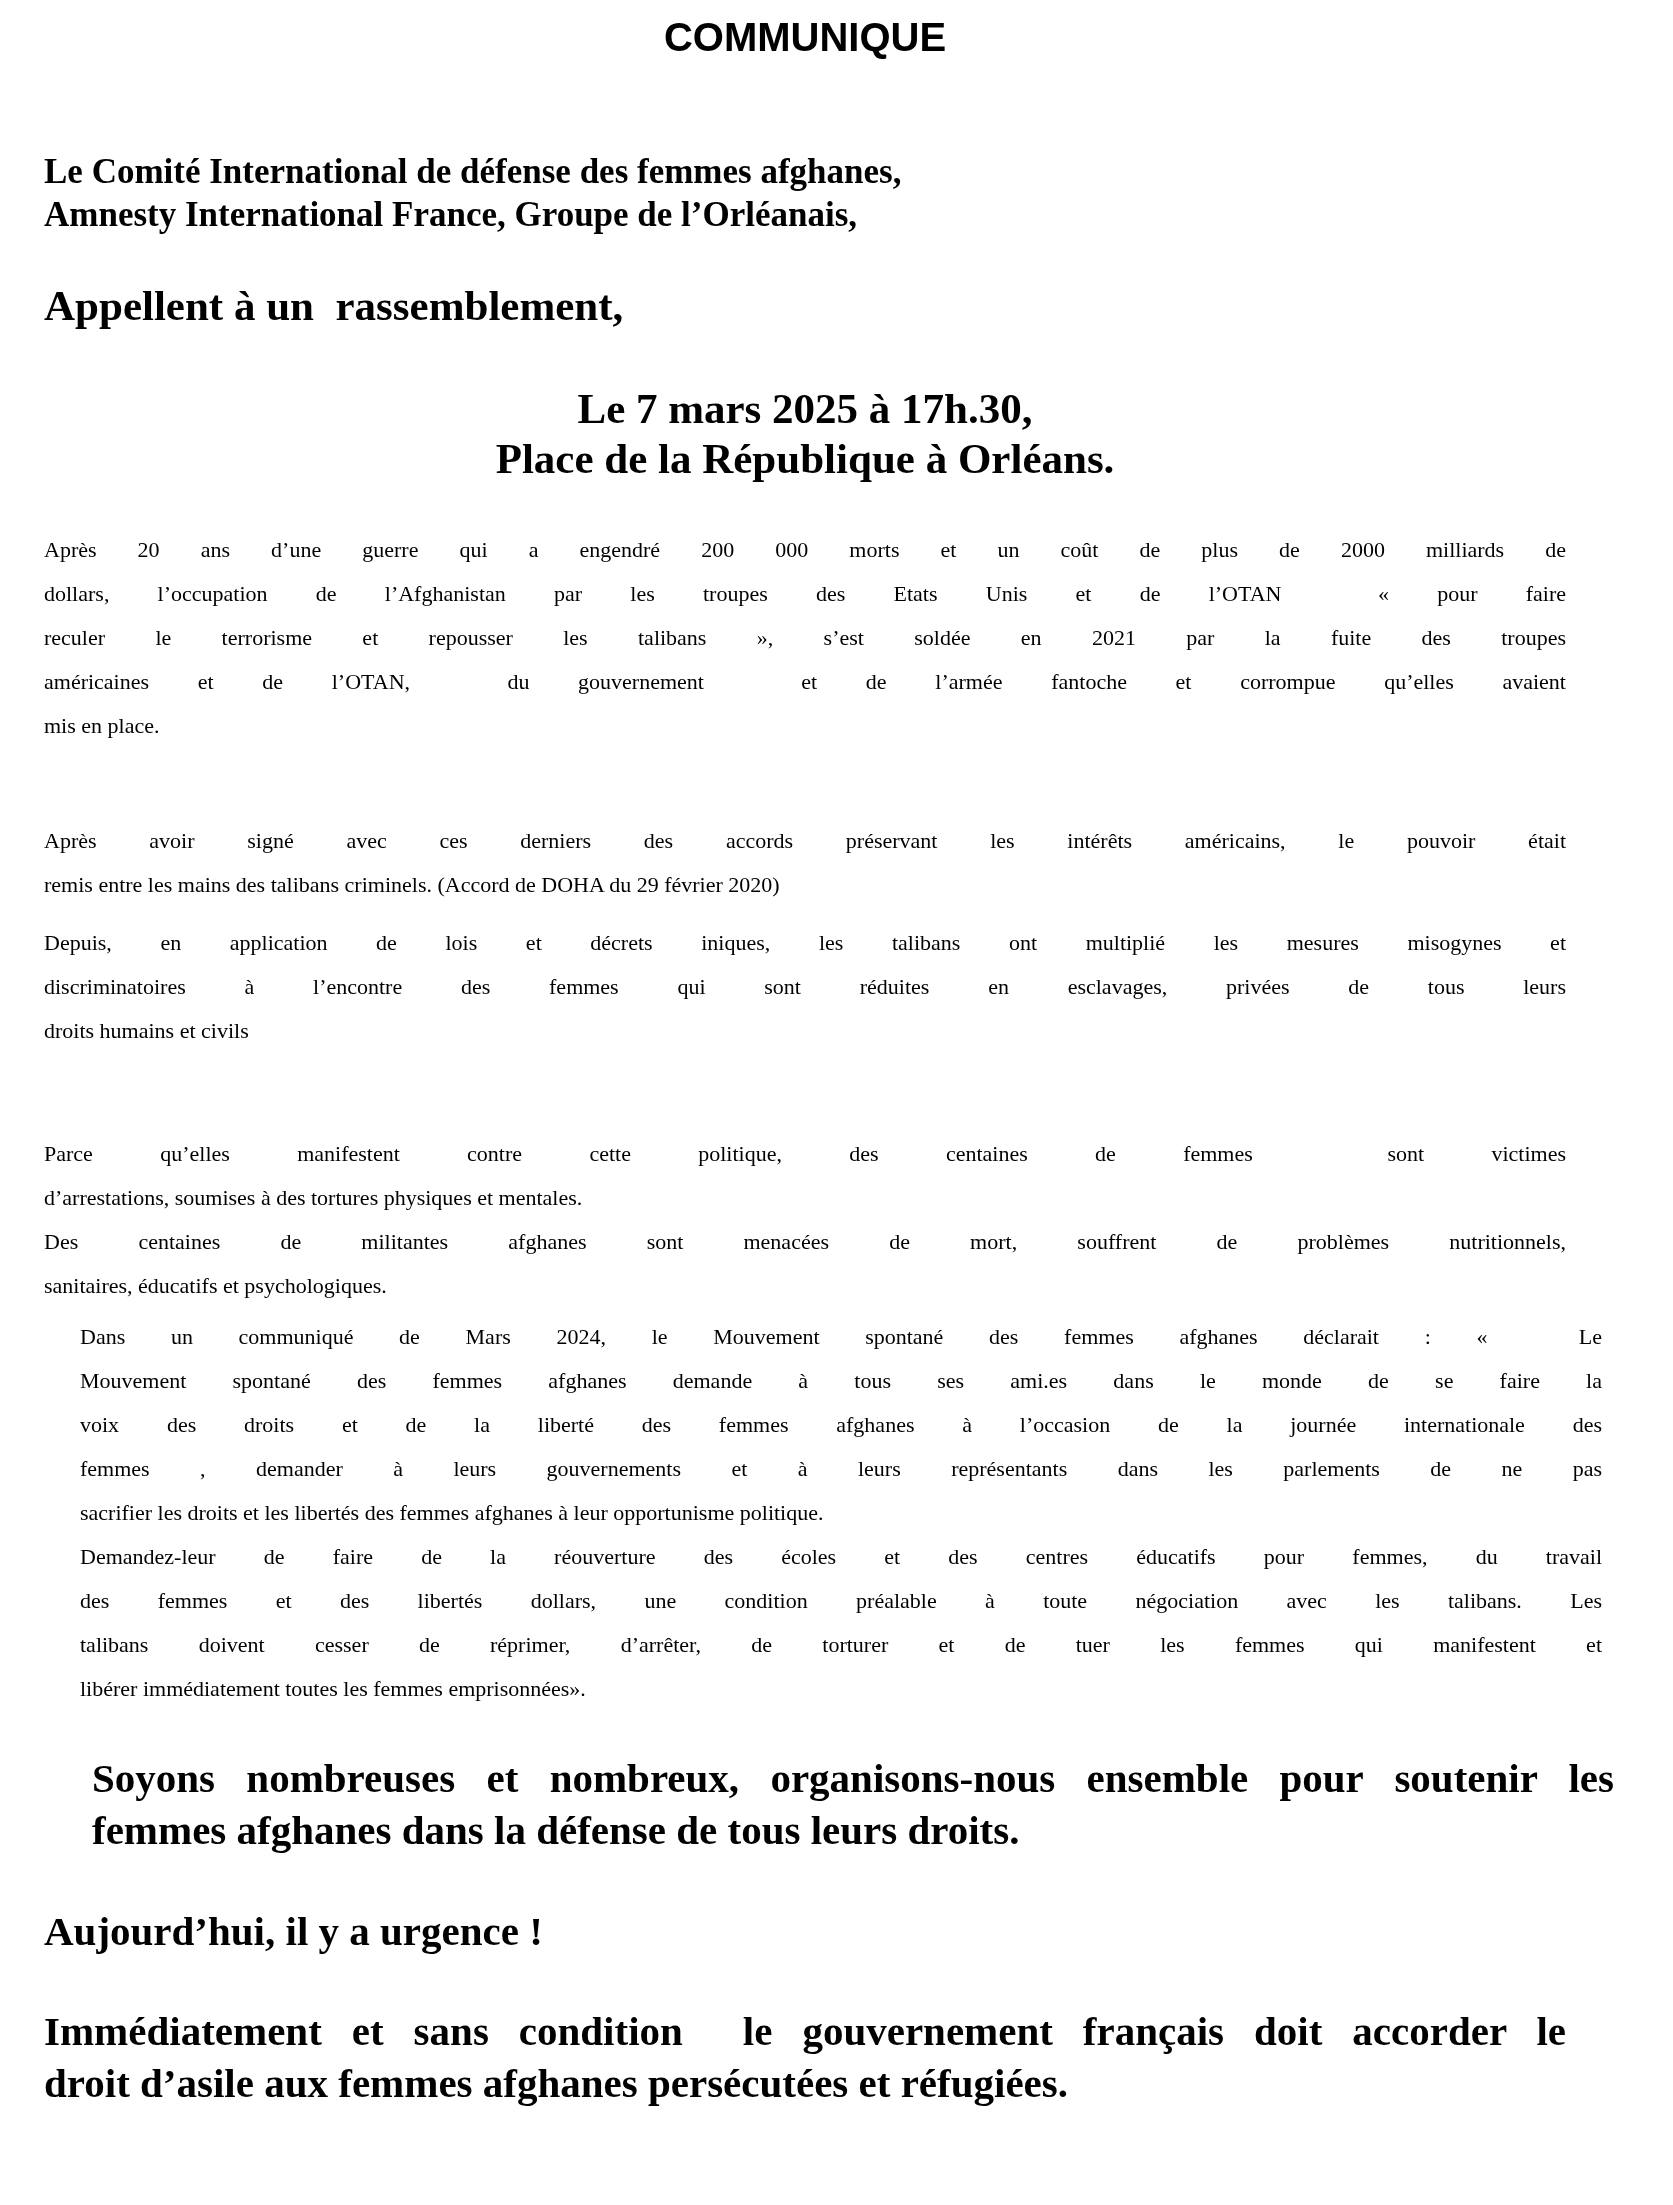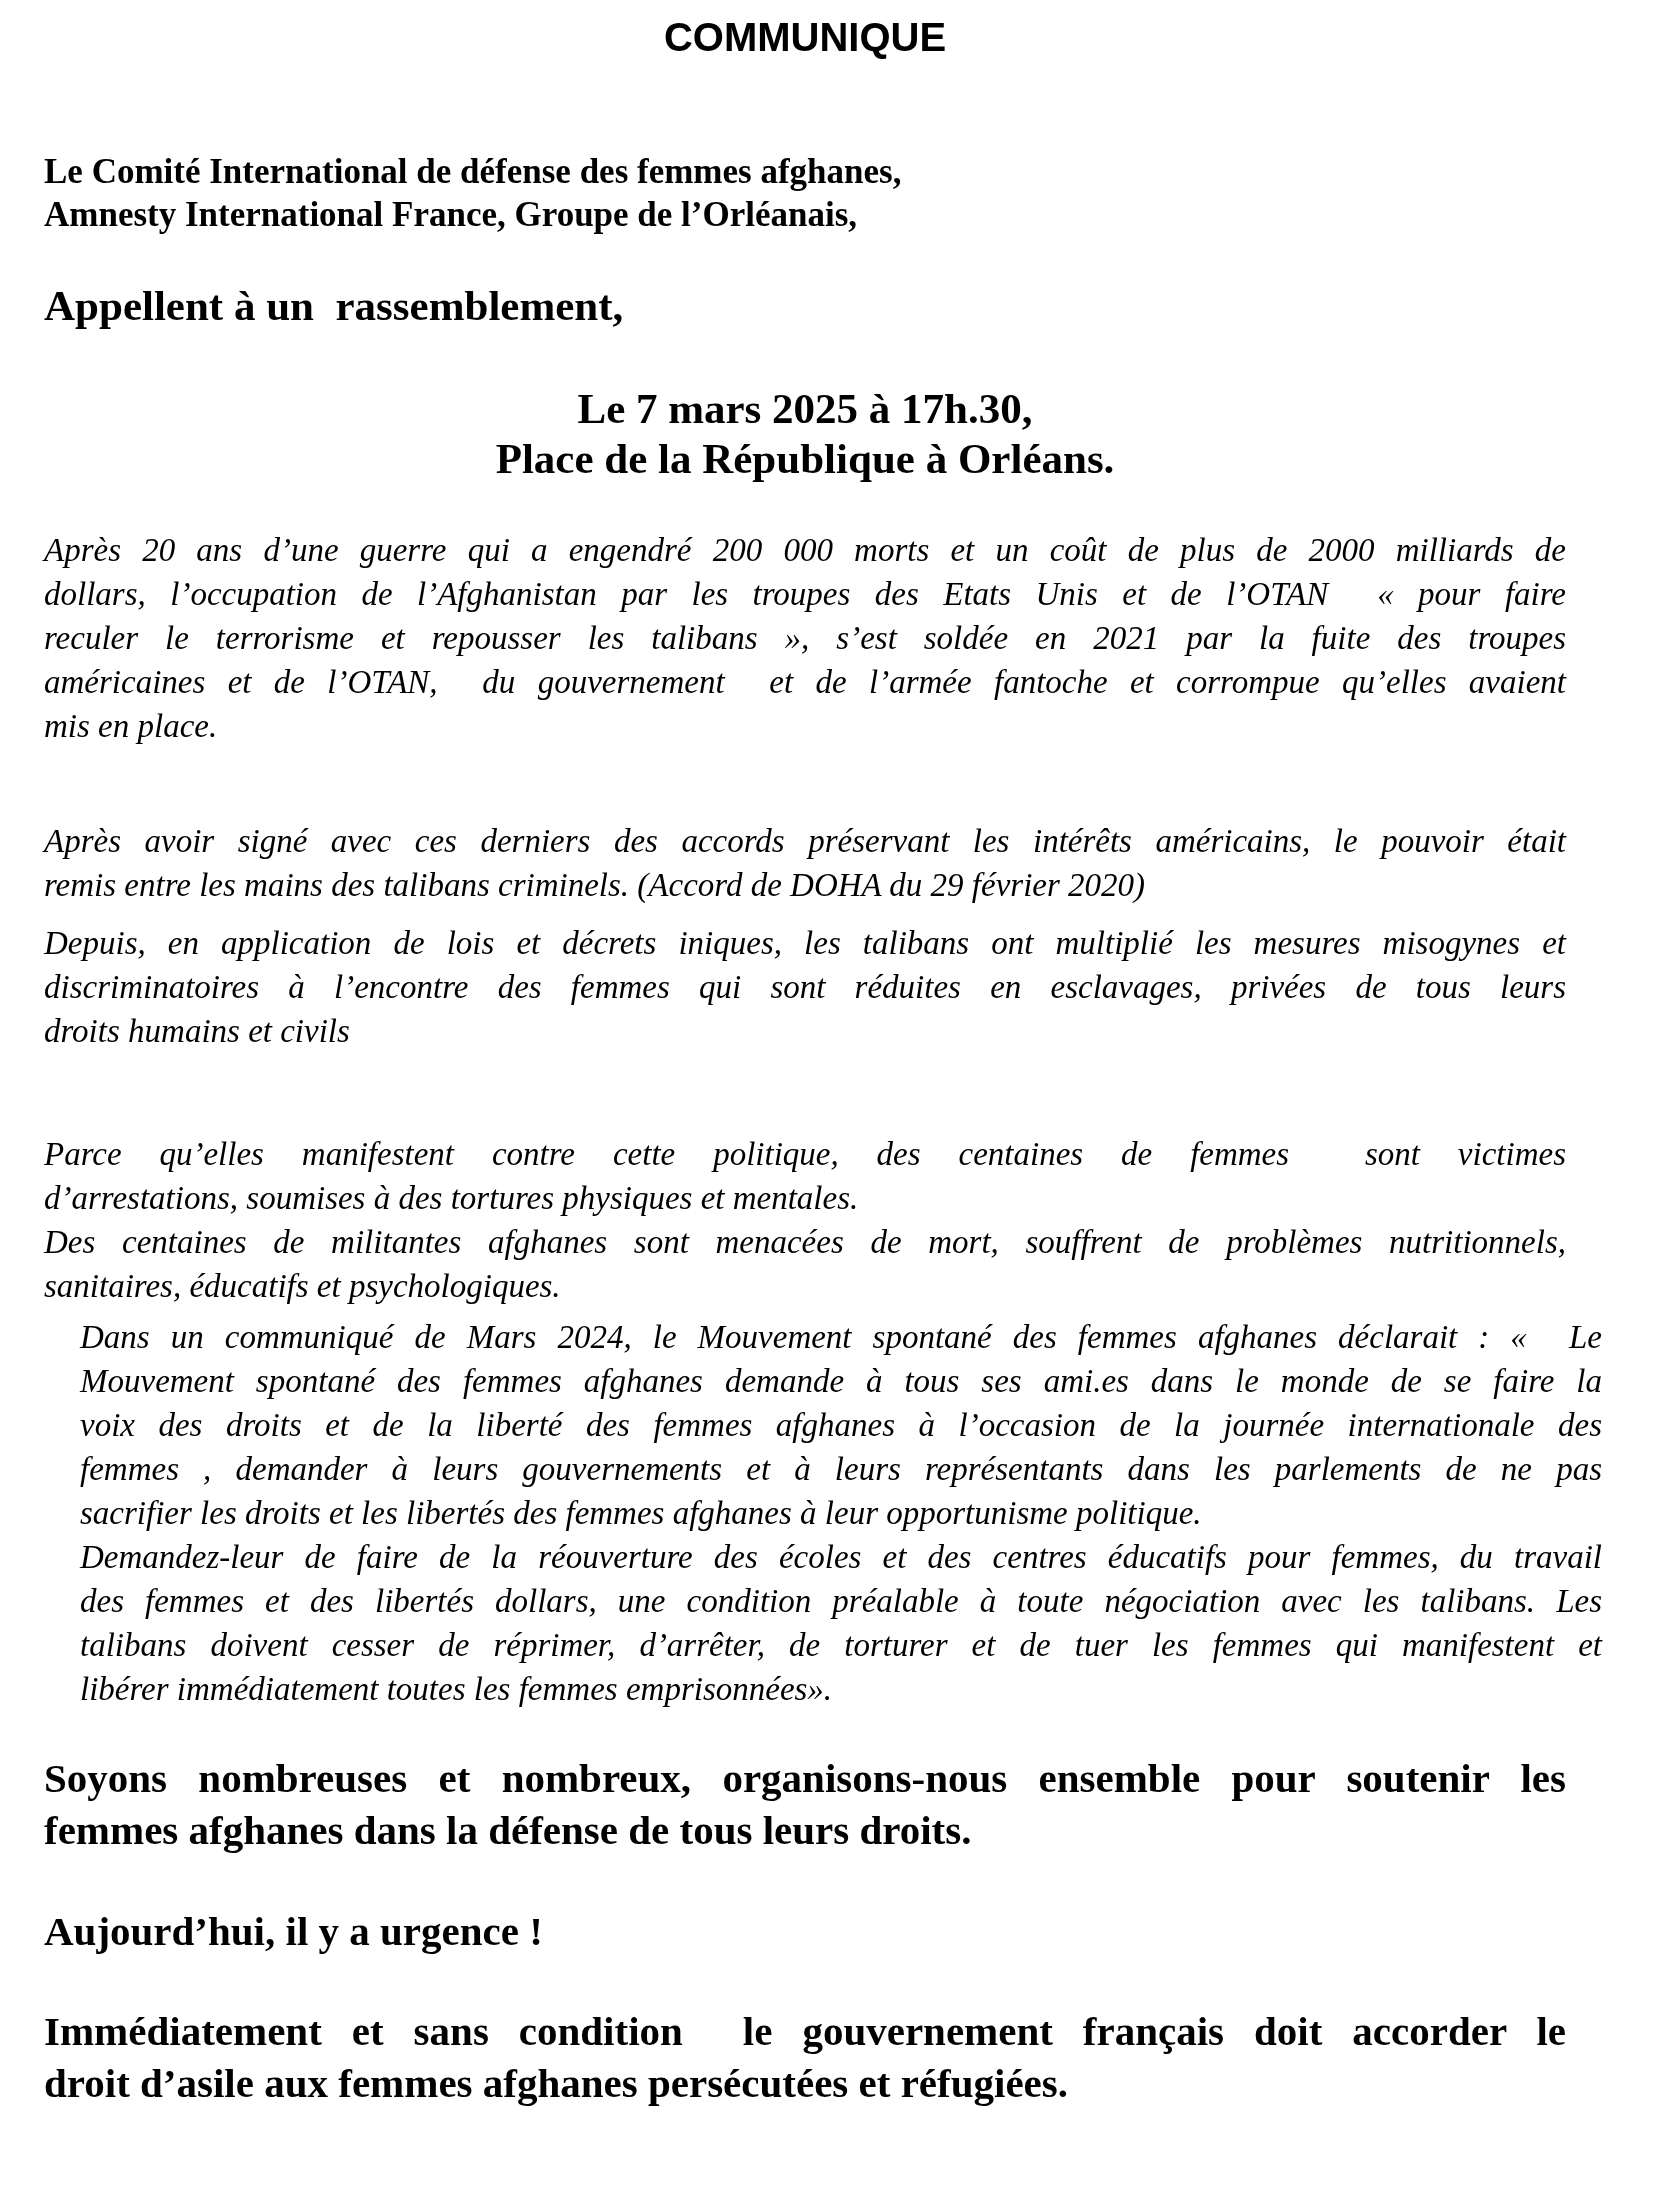--- a/index.html
+++ b/index.html
@@ -7,21 +7,21 @@
   .blk { position: absolute; left: 44px; width: 1522px; font-family: "Liberation Serif", serif; }
   .title {
     position: absolute; left: 44px; width: 1522px; top: 13.7px;
     font-family: "Liberation Sans", sans-serif; font-weight: 700; font-size: 40px; line-height: 46px;
     text-align: center; letter-spacing: 0;
   }
   .org { font-weight: 700; font-size: 35px; line-height: 43px; top: 150px; }
   .org div { white-space: nowrap; }
   .call { font-weight: 700; font-size: 43px; line-height: 48px; top: 282px; white-space: pre; }
   .when { font-weight: 700; font-size: 43px; line-height: 50px; top: 384px; text-align: center; }
-  .p { font-size: 33px; line-height: 44px; text-align: justify; font-style: italic; }
+  .p { font-size: 22px; line-height: 44px; text-align: justify; }
   .p .line { display: block; text-align: justify; text-align-last: justify; white-space: pre-wrap; }
   .p .line.last { text-align-last: left; }
   .strong { font-weight: 700; font-size: 41px; line-height: 52px; }
   .strong .line { display: block; text-align: justify; text-align-last: justify; white-space: pre-wrap; }
   .strong .line.last { text-align-last: left; }
   .center { text-align: left; }
 </style>
 </head>
 <body>
 
@@ -70,21 +70,21 @@
   <span class="line">Mouvement spontané des femmes afghanes demande à tous ses ami.es dans le monde de se faire la</span>
   <span class="line">voix des droits et de la liberté des femmes afghanes à l’occasion de la journée internationale des</span>
   <span class="line">femmes , demander à leurs gouvernements et à leurs représentants dans les parlements de ne pas</span>
   <span class="line last">sacrifier les droits et les libertés des femmes afghanes à leur opportunisme politique.</span>
   <span class="line">Demandez-leur de faire de la réouverture des écoles et des centres éducatifs pour femmes, du travail</span>
   <span class="line">des femmes et des libertés dollars, une condition préalable à toute négociation avec les talibans. Les</span>
   <span class="line">talibans doivent cesser de réprimer, d’arrêter, de torturer et de tuer les femmes qui manifestent et</span>
   <span class="line last">libérer immédiatement toutes les femmes emprisonnées».</span>
 </div>
 
-<div class="blk strong" style="top:1752px;">
+<div class="blk strong" style="top:1752px;margin-left:48px;">
   <span class="line">Soyons nombreuses et nombreux, organisons-nous ensemble pour soutenir les</span>
   <span class="line last">femmes afghanes dans la défense de tous leurs droits.</span>
 </div>
 
 <div class="blk strong center" style="top:1905px;">Aujourd’hui, il y a urgence !</div>
 
 <div class="blk strong" style="top:2005px;">
   <span class="line">Immédiatement et sans condition  le gouvernement français doit accorder le</span>
   <span class="line last">droit d’asile aux femmes afghanes persécutées et réfugiées.</span>
 </div>

